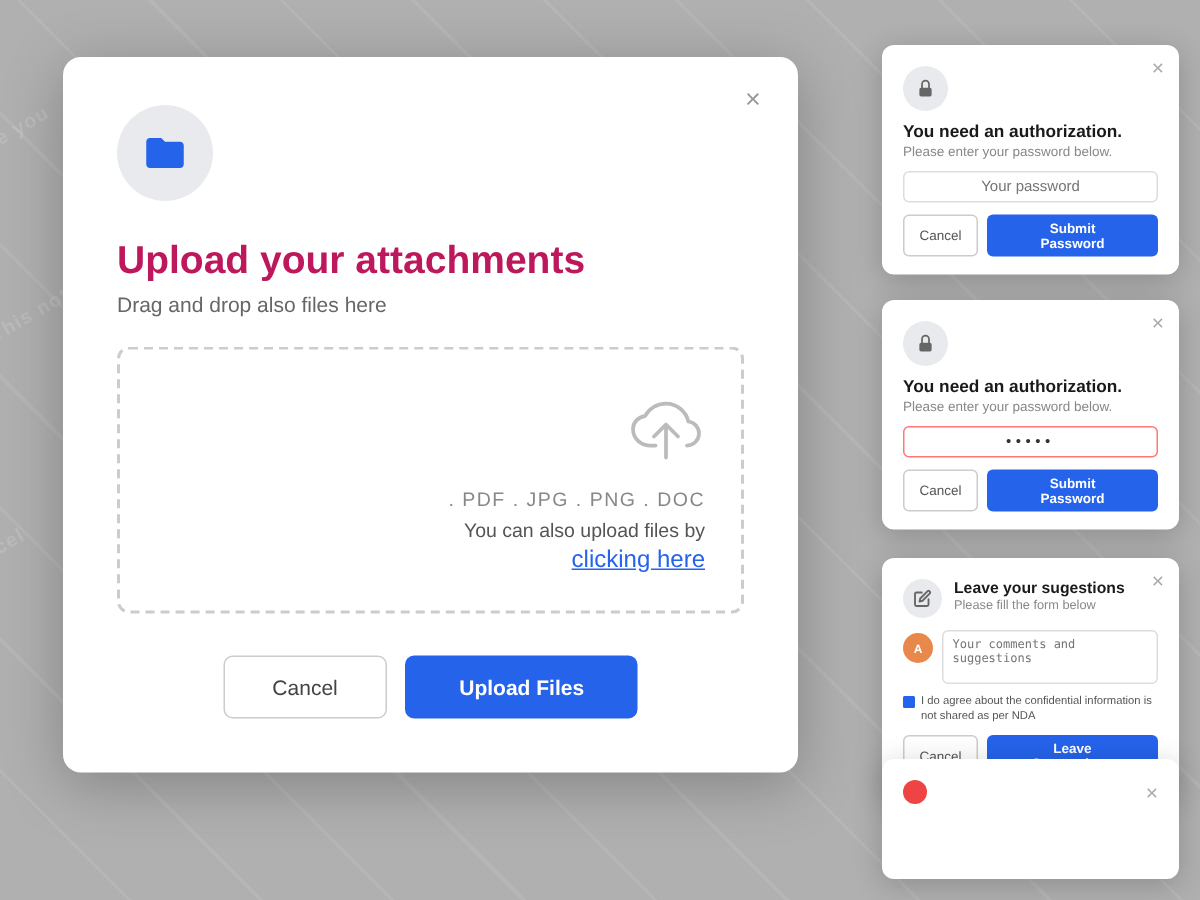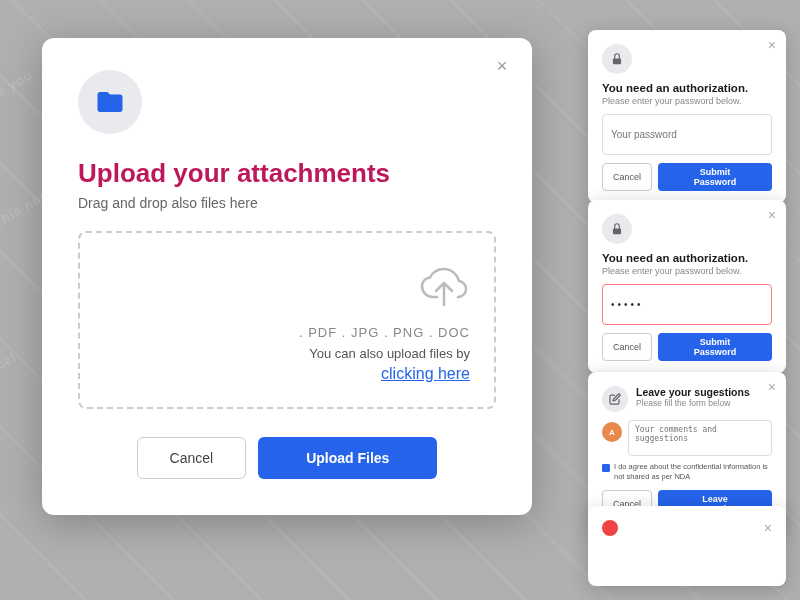--- a/index.html
+++ b/index.html
@@ -140,21 +140,21 @@
       border: 1.5px solid #ccc;
       background: #fff;
       border-radius: 6px;
       font-size: 14px;
       color: #444;
       cursor: pointer;
       font-weight: 500;
     }
 
     .btn-upload {
-      padding: 12px 48px;
+      padding: 12px 36px;
       background: #2563eb;
       border: none;
       border-radius: 6px;
       font-size: 14px;
       font-weight: 600;
       color: #fff;
       cursor: pointer;
     }
 
     
@@ -202,25 +202,26 @@
     .side-modal-subtitle {
       font-size: 9px;
       color: #888;
       margin-bottom: 8px;
     }
 
     .side-input {
       width: 100%;
       border: 1.5px solid #ddd;
       border-radius: 4px;
-      padding: 14px 8px;
+      padding: 4px 8px;
       font-size: 10px;
       color: #999;
       margin-bottom: 8px;
       outline: none;
+      text-align: center;
     }
 
     .side-input.filled {
       border-color: #f77;
       color: #333;
       letter-spacing: 3px;
     }
 
     .side-modal-btns {
       display: flex;

